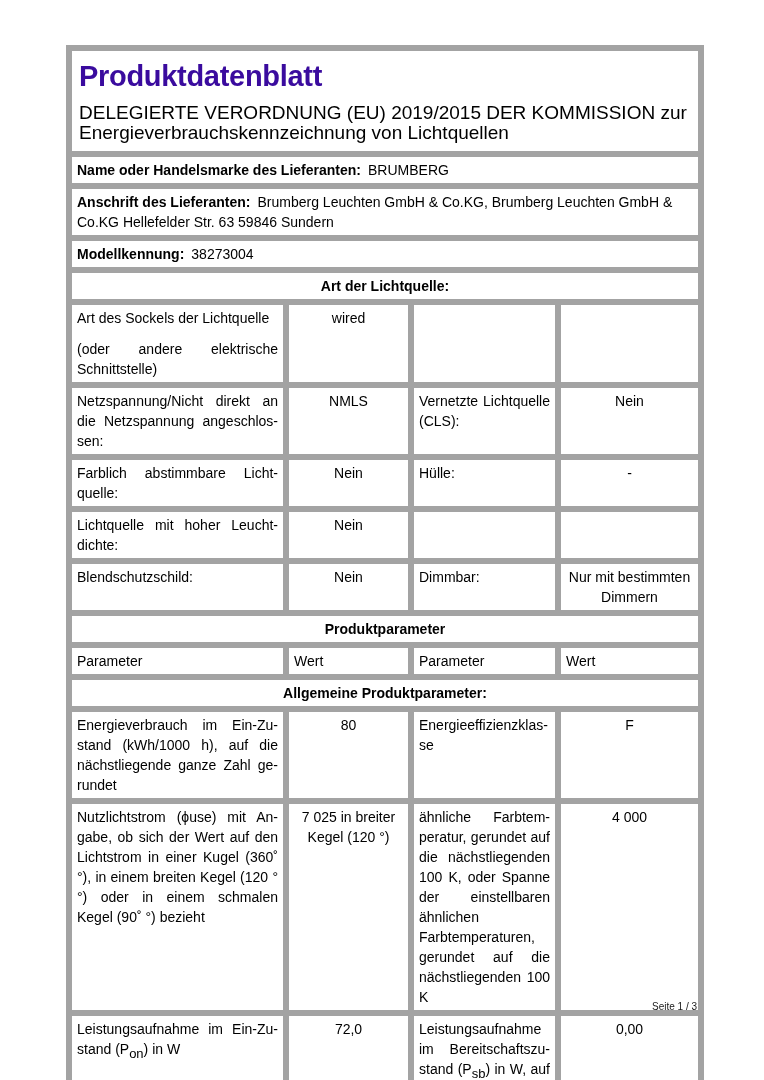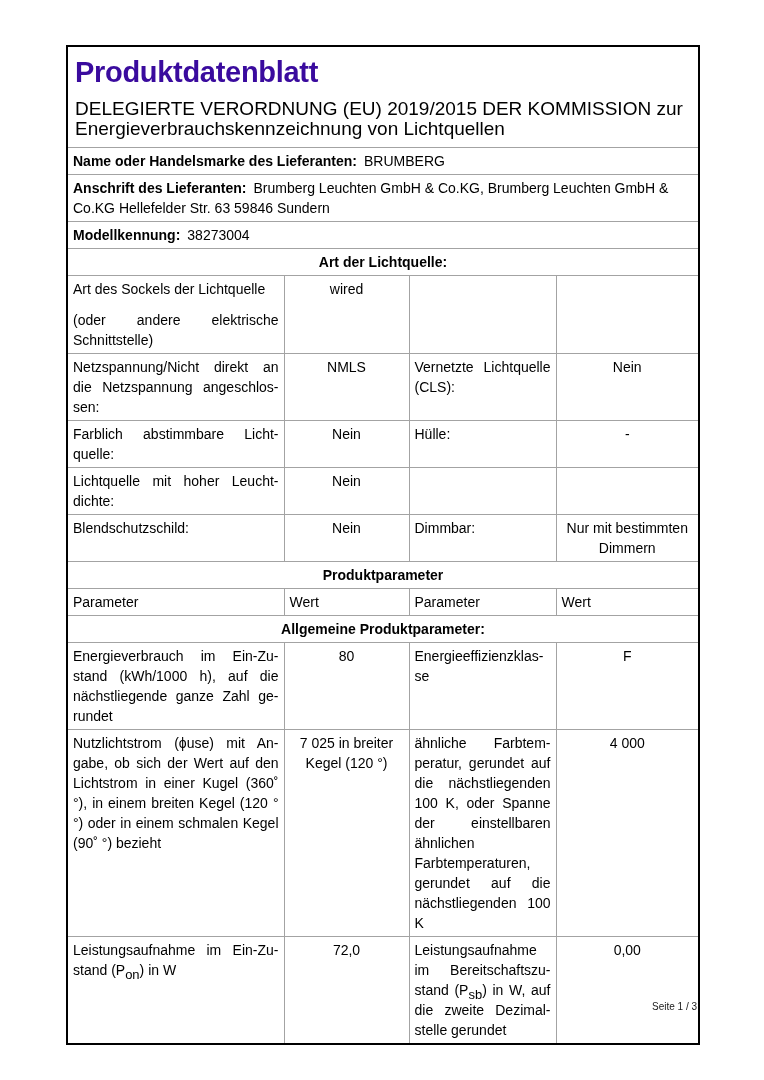--- a/index.html
+++ b/index.html
@@ -21,21 +21,21 @@
     top: 45px;
     width: 632px;
   }
   table.sheet {
     border-collapse: collapse;
     table-layout: fixed;
     width: 632px;
     border: 2px solid #000;
   }
   table.sheet td {
-    border: 1px solid #a3a3a3;
+    border: 6px solid #a3a3a3;
     padding: 3px 5px;
     font-size: 14px;
     line-height: 20px;
     vertical-align: top;
     overflow-wrap: break-word;
     hyphens: manual;
     -webkit-hyphens: manual;
   }
   td.param { text-align: justify; }
   td.wert  { text-align: center; }

